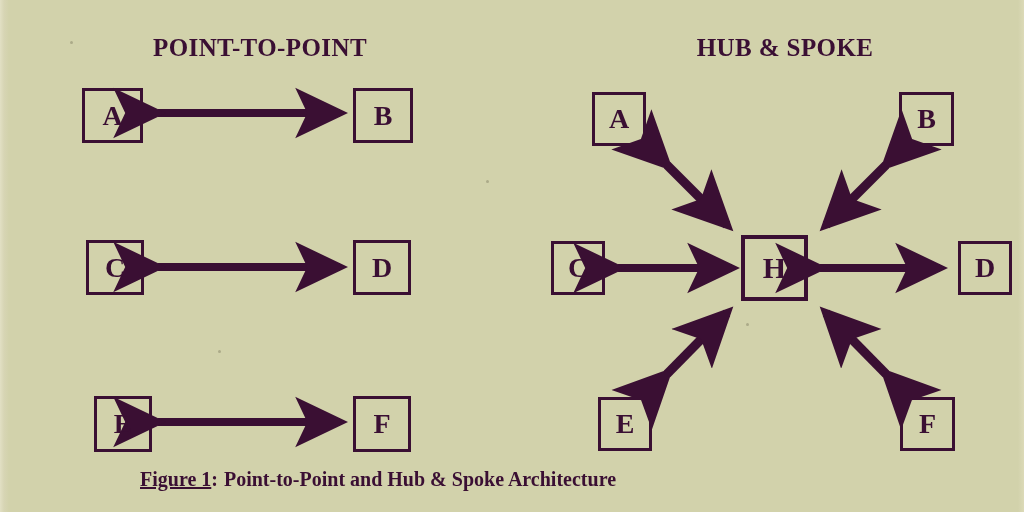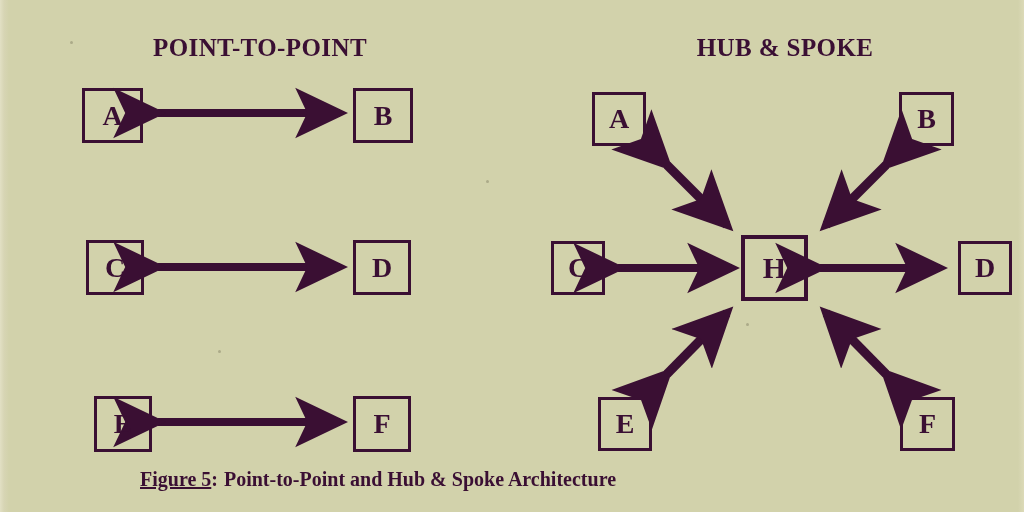--- a/index.html
+++ b/index.html
@@ -164,16 +164,16 @@
 
   <div class="node" style="left:551px; top:241px; width:54px; height:54px;">C</div>
   <div class="node" style="left:958px; top:241px; width:54px; height:54px;">D</div>
 
   <div class="node" style="left:598px; top:397px; width:54px; height:54px;">E</div>
   <div class="node" style="left:900px; top:397px; width:55px; height:54px;">F</div>
 
   <div class="node hub" style="left:741px; top:235px; width:67px; height:66px;">H</div>
 
   <div id="caption">
-    <span class="fig-label">Figure 5</span><span>:</span><span class="cap-text">Point-to-Point and Hub &amp; Spoke Architecture</span>
+    <span class="fig-label">Figure 1</span><span>:</span><span class="cap-text">Point-to-Point and Hub &amp; Spoke Architecture</span>
   </div>
 
 </div>
 
 </body></html>

